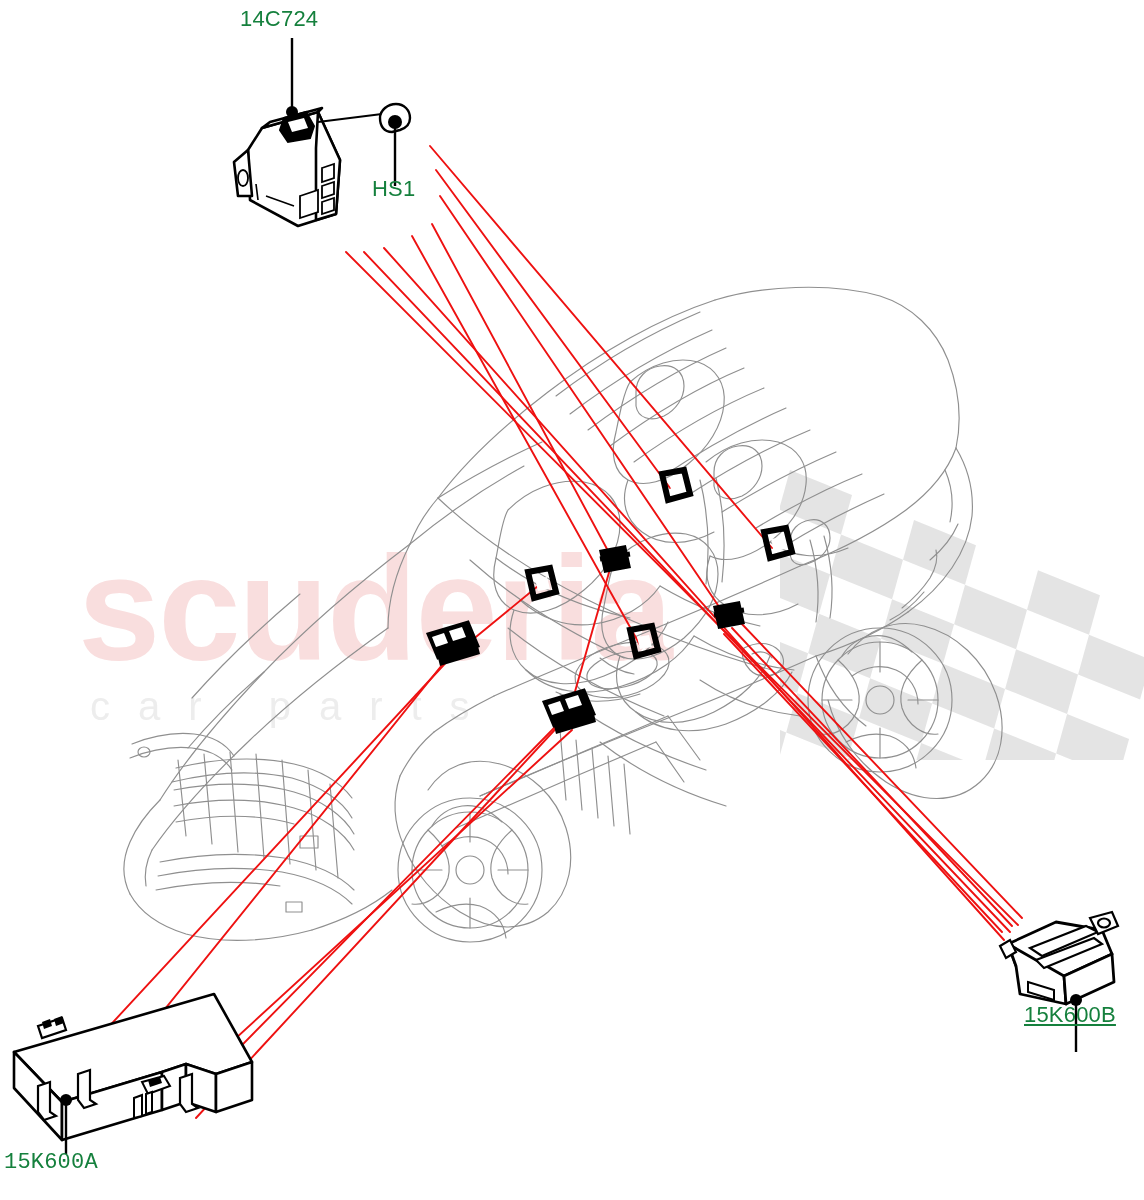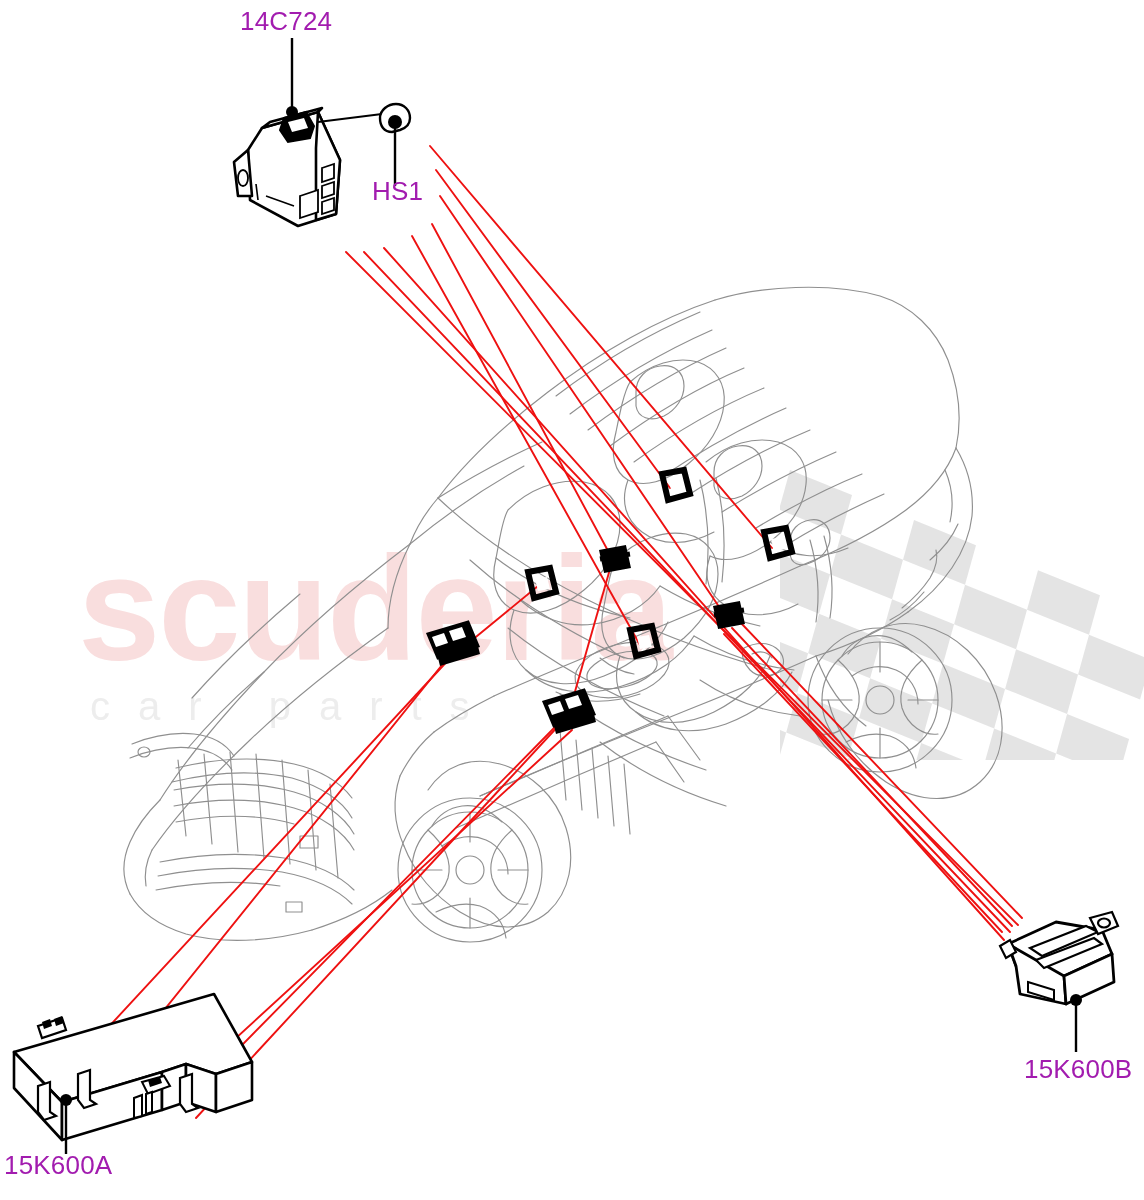--- a/index.html
+++ b/index.html
@@ -19,32 +19,32 @@
     overflow: hidden;
   }
   #diagram-svg {
     position: absolute;
     top: 0; left: 0;
     width: 1144px;
     height: 1200px;
   }
   .part-label {
     position: absolute;
-    color: #a21caf;
+    color: #15803d;
     font-family: "Liberation Sans", sans-serif;
-    font-size: 26px;
+    font-size: 22px;
     font-weight: 400;
     letter-spacing: 0.2px;
     white-space: nowrap;
     line-height: 1;
   }
   #label-14C724 { left: 240px; top: 8px; }
   #label-HS1    { left: 372px; top: 178px; }
-  #label-15K600A{ left: 4px;   top: 1152px; }
-  #label-15K600B{ left: 1024px;top: 1056px; }
+  #label-15K600A{ left: 4px;   top: 1152px; font-family: Liberation Mono, monospace; }
+  #label-15K600B{ left: 1024px;top: 1004px; text-decoration: underline; }
 </style>
 </head>
 <body>
 
 <div id="diagram-root">
 
   <svg id="diagram-svg" viewBox="0 0 1144 1200">
     <defs>
 
       <g id="flagcell">

